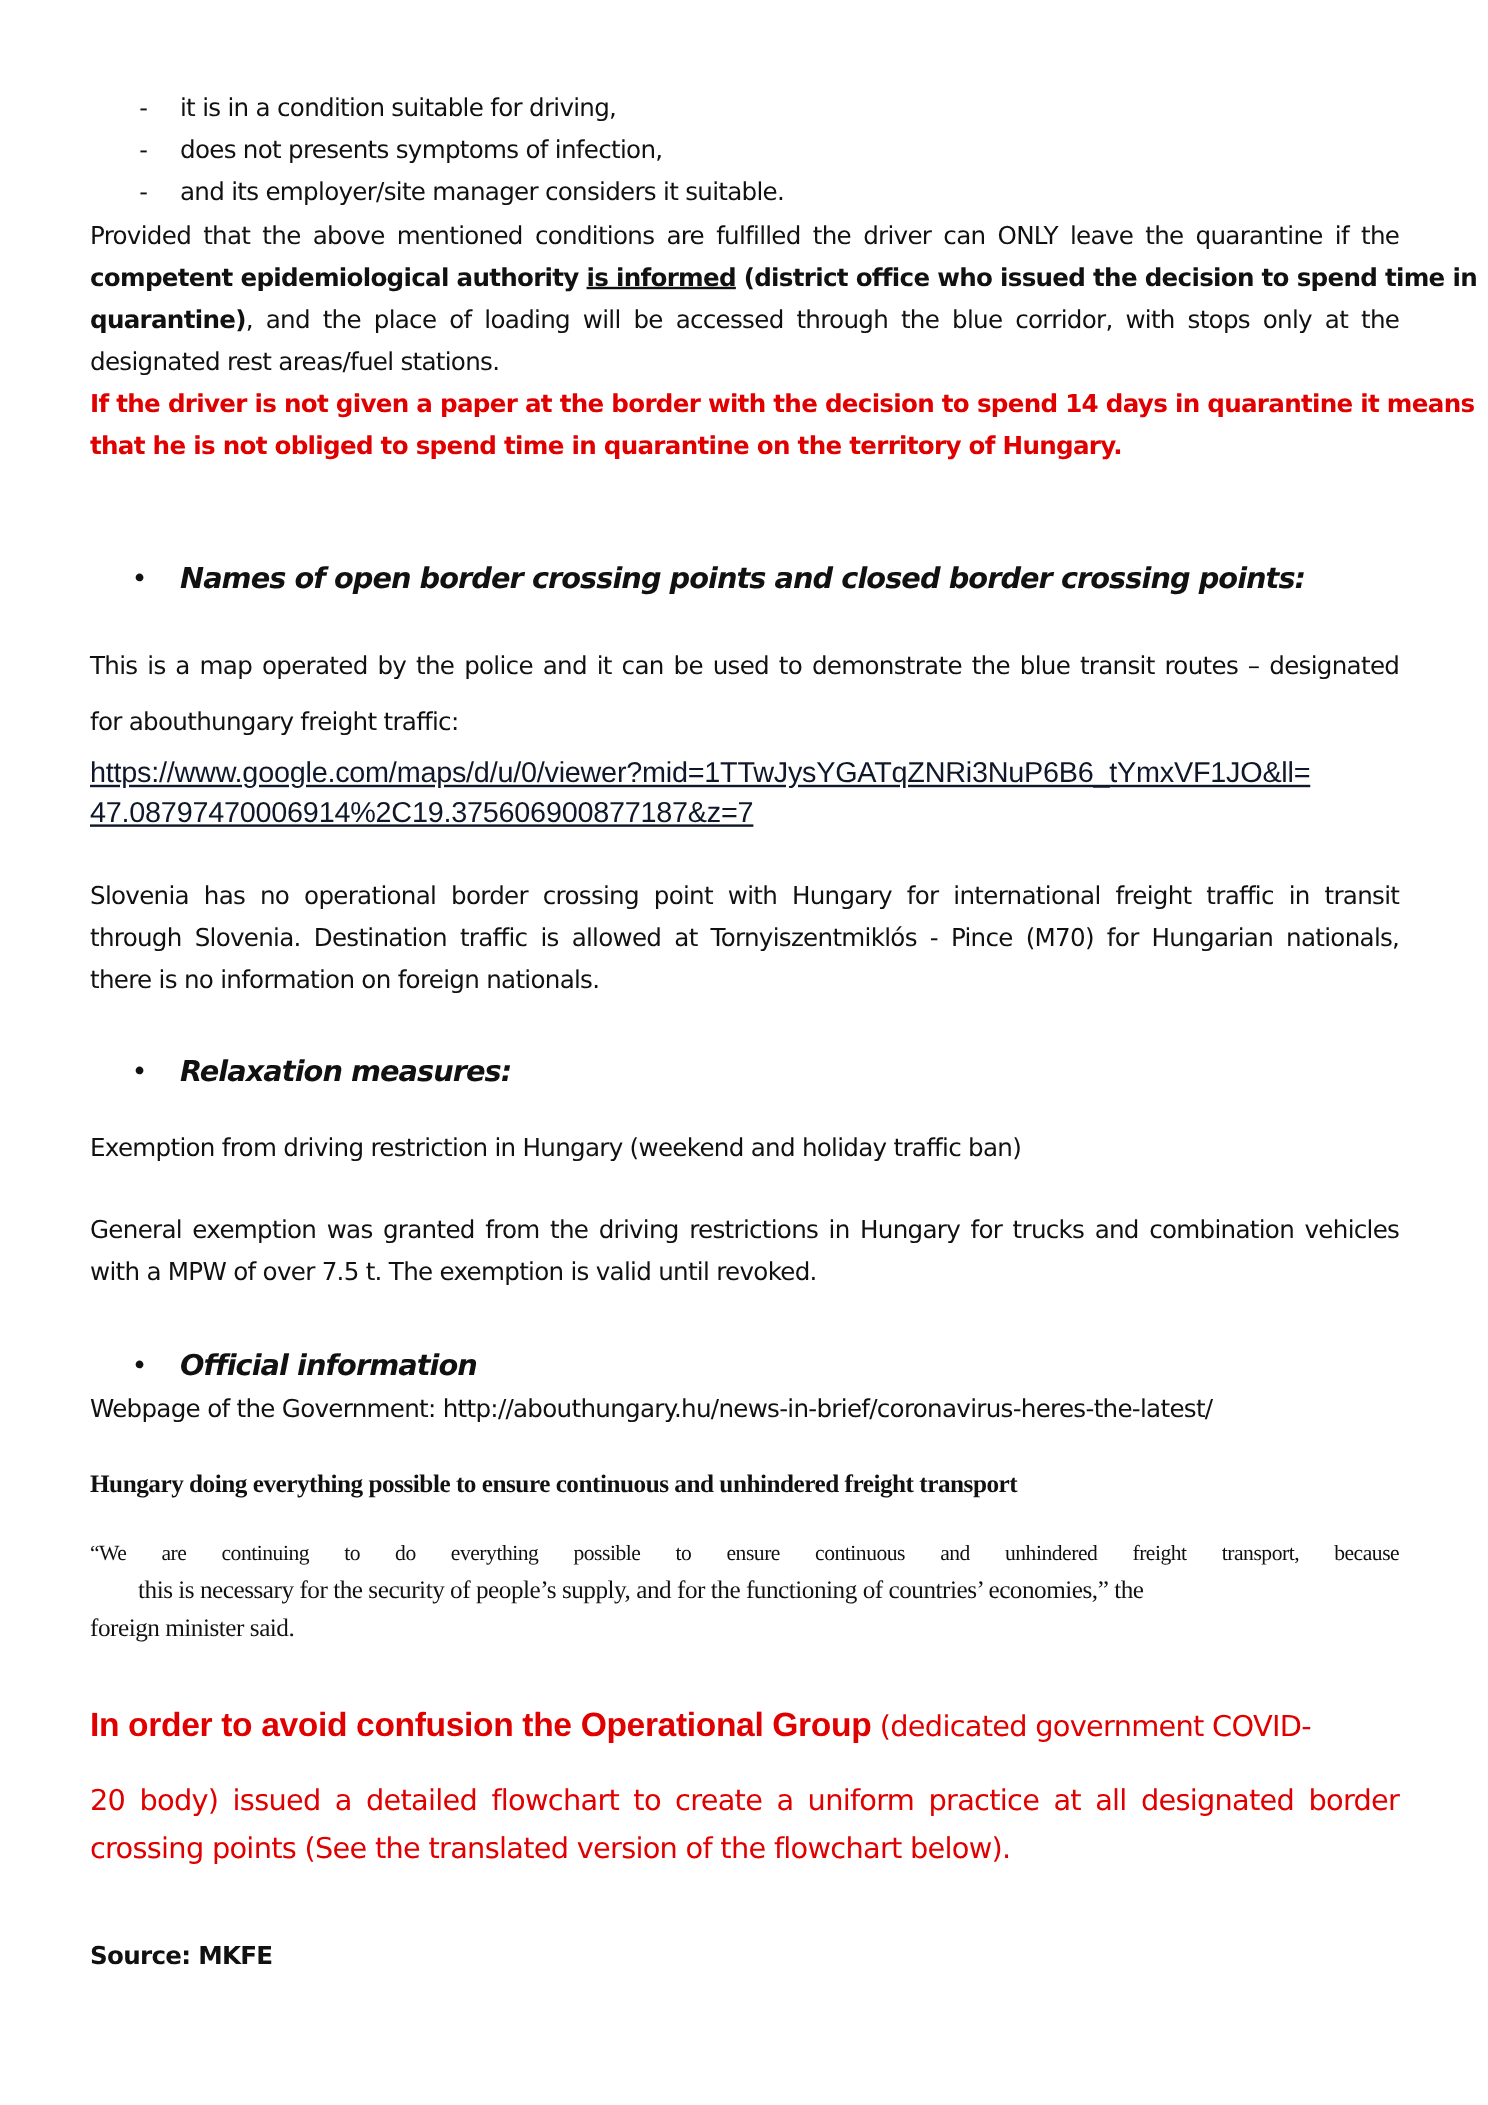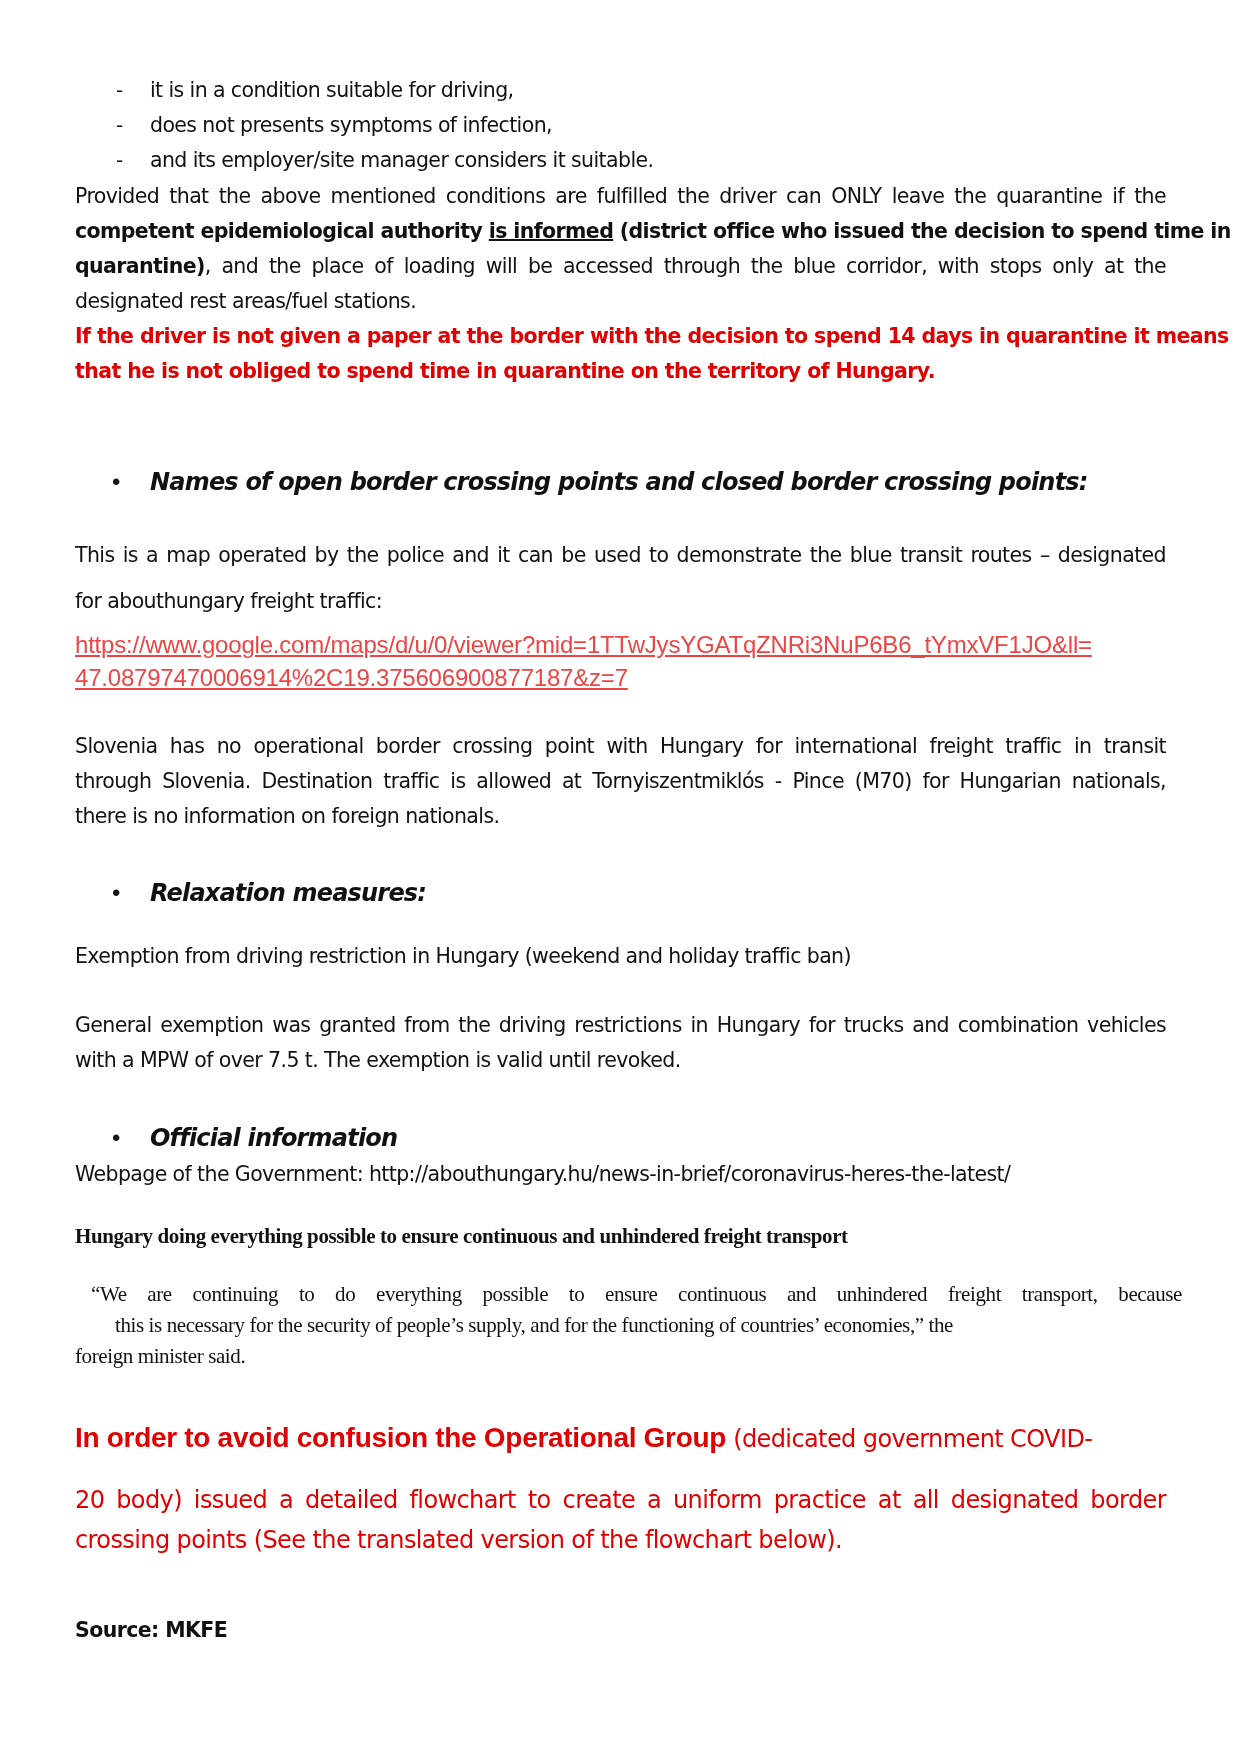--- a/index.html
+++ b/index.html
@@ -9,21 +9,21 @@
        font-family: "DejaVu Sans", sans-serif; font-size: 20.5px; letter-spacing: -0.6px; line-height: 28px; }
   .just { text-align: justify; text-align-last: justify; }
   .dash { position: absolute; left: 116px; font-family: "DejaVu Sans", sans-serif; font-size: 20px; }
   .dash-t { left: 150px; width: auto; }
   b, .b { font-weight: bold; }
   u { text-decoration: underline; text-decoration-thickness: 2px; }
   .red { color: #e00000; }
   .blt { position: absolute; left: 112px; font-size: 24px; }
   .h { position: absolute; left: 150px; font-family: "DejaVu Sans", sans-serif; font-style: italic; font-weight: bold;
        font-size: 24px; letter-spacing: -0.8px; text-align: center; }
-  .link { position: absolute; left: 75px; font-family: "Liberation Sans", sans-serif; font-size: 24px; color: #ef4444;
+  .link { position: absolute; left: 75px; font-family: "Liberation Sans", sans-serif; font-size: 24px; color: #0f172a;
           text-decoration: underline; letter-spacing: -0.2px; white-space: nowrap; }
   .serif { font-family: "Liberation Serif", serif; letter-spacing: -0.4px; }
   .big { font-family: "Liberation Sans", sans-serif; font-weight: bold; font-size: 28px; letter-spacing: -0.3px; }
   .bigc { font-family: "DejaVu Sans", sans-serif; font-size: 24px; letter-spacing: -0.6px; }
 </style>
 </head>
 <body>
 
 <span class="dash" style="top:78px">-</span>
 <div class="t dash-t" style="top:76px">it is in a condition suitable for driving,</div>
@@ -53,21 +53,21 @@
 <span class="blt" style="top:879px">•</span>
 <div class="h" style="top:879px">Relaxation measures:</div>
 <div class="t" style="top:942px">Exemption from driving restriction in Hungary (weekend and holiday traffic ban)</div>
 <div class="t just" style="top:1011px">General exemption was granted from the driving restrictions in Hungary for trucks and combination vehicles</div>
 <div class="t" style="top:1046px">with a MPW of over 7.5 t. The exemption is valid until revoked.</div>
 
 <span class="blt" style="top:1124px">•</span>
 <div class="h" style="top:1124px">Official information</div>
 <div class="t" style="top:1160px">Webpage of the Government: http://abouthungary.hu/news-in-brief/coronavirus-heres-the-latest/</div>
 <div class="t serif b" style="top:1222px; font-size:21px;">Hungary doing everything possible to ensure continuous and unhindered freight transport</div>
-<div class="t serif just" style="top:1280px; font-size:21px;margin-left:16px;">“We are continuing to do everything possible to ensure continuous and unhindered freight transport, because</div>
+<div class="t serif just" style="top:1280px; font-size:18px;">“We are continuing to do everything possible to ensure continuous and unhindered freight transport, because</div>
 <div class="t serif" style="top:1311px; font-size:21px;margin-left:40px;">this is necessary for the security of people’s supply, and for the functioning of countries’ economies,” the</div>
 <div class="t serif" style="top:1342px; font-size:21px;">foreign minister said.</div>
 
 <div class="t red" style="top:1392px; line-height:36px;margin-top:28px;"><span class="big">In order to avoid confusion the Operational Group</span><span class="bigc"> (dedicated government COVID-</span></div>
 <div class="t red just bigc" style="top:1484px; line-height:32px;">20 body) issued a detailed flowchart to create a uniform practice at all designated border</div>
 <div class="t red bigc" style="top:1524px; line-height:32px;">crossing points (See the translated version of the flowchart below).</div>
 
 <div class="t b" style="top:1616px">Source: MKFE</div>
 
 </body></html>

